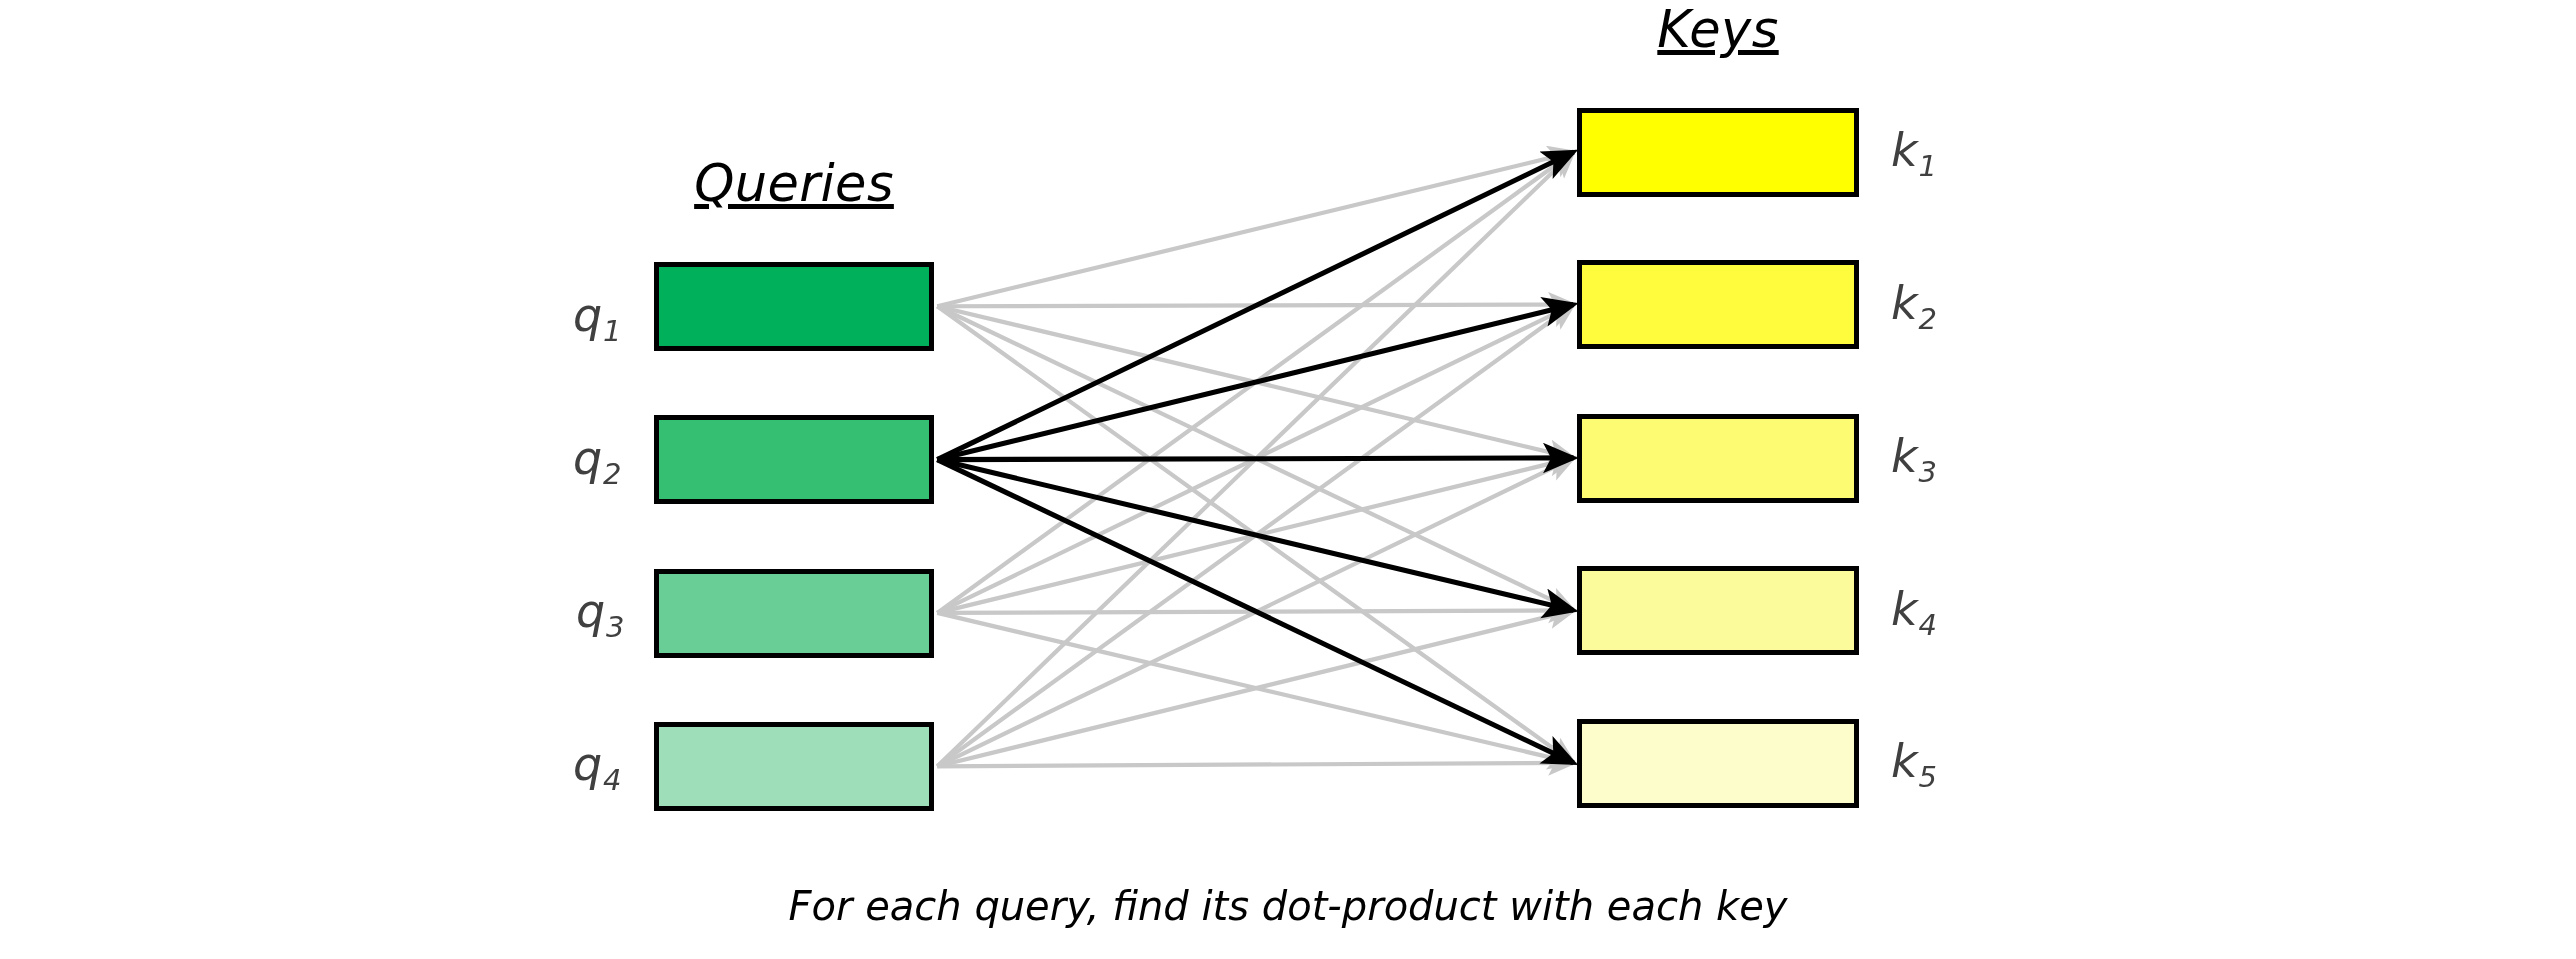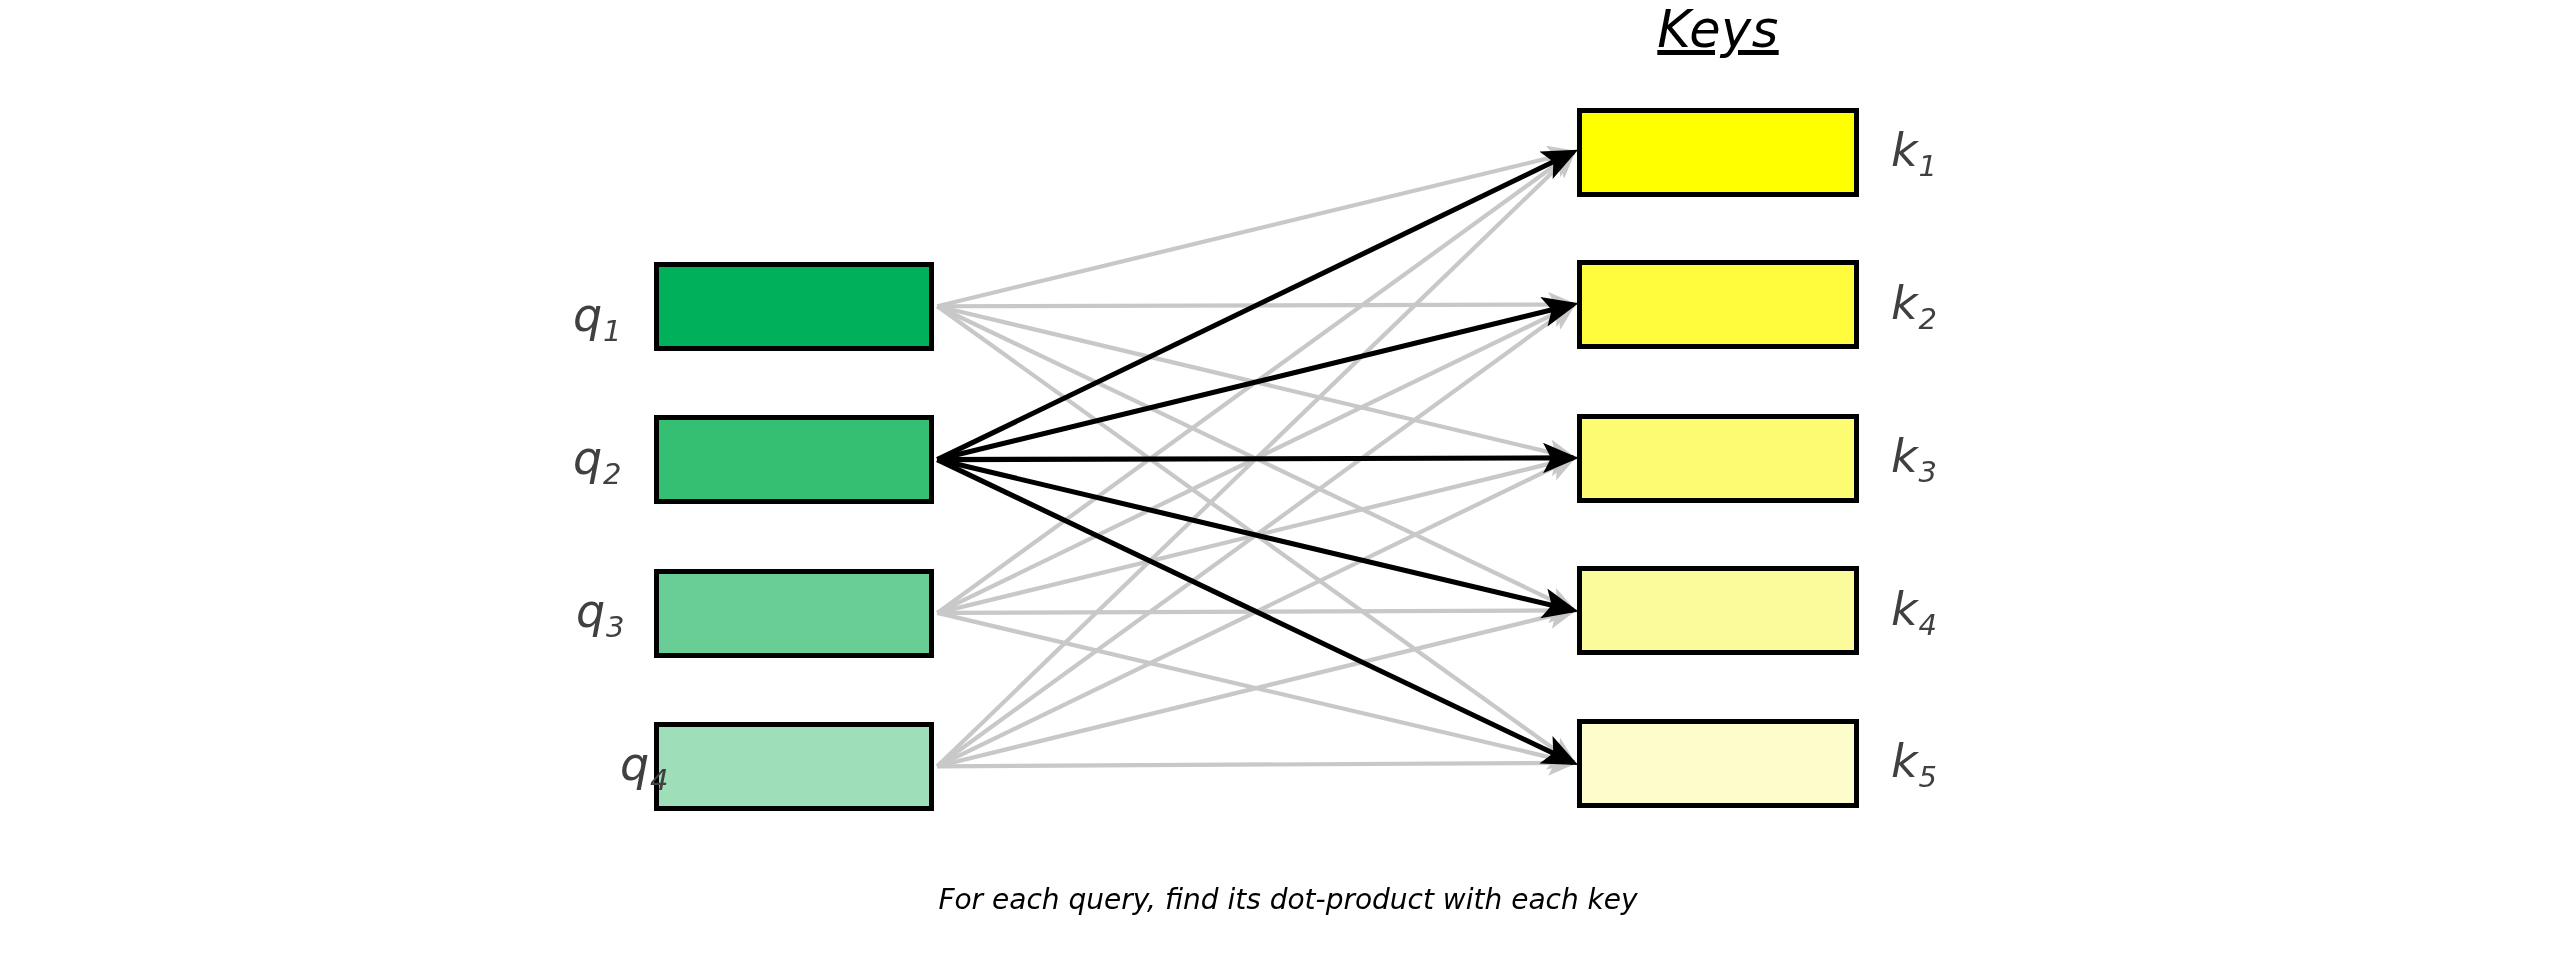--- a/index.html
+++ b/index.html
@@ -51,21 +51,21 @@
   .vec-label .sub {
     font-size: 29px;
     vertical-align: sub;
     font-style: italic;
     margin-left: 0.8px;
   }
   .caption {
     position: absolute;
     font-family: "DejaVu Sans", sans-serif;
     font-style: italic;
-    font-size: 28px;
+    font-size: 40px;
     color: #000000;
     white-space: nowrap;
     transform: translateX(-50%);
   }
 </style>
 </head>
 <body>
 
 <div id="stage">
 
@@ -97,32 +97,33 @@
       </g>
     <g id="edge-layer-black">
         <line x1="1106" y1="542.5" x2="1857" y2="179.5" stroke="#000000" stroke-width="6" marker-end="url(#ah-black)"></line>
         <line x1="1106" y1="542.5" x2="1857" y2="359.5" stroke="#000000" stroke-width="6" marker-end="url(#ah-black)"></line>
         <line x1="1106" y1="542.5" x2="1857" y2="540.5" stroke="#000000" stroke-width="6" marker-end="url(#ah-black)"></line>
         <line x1="1106" y1="542.5" x2="1857" y2="720.5" stroke="#000000" stroke-width="6" marker-end="url(#ah-black)"></line>
         <line x1="1106" y1="542.5" x2="1857" y2="900.5" stroke="#000000" stroke-width="6" marker-end="url(#ah-black)"></line>
       </g>
   </svg>
 
+  <div class="col-title" style="left:794px; top:154px;">Queries</div>
 
   <div class="col-title" style="left:1718px; top:0px;">Keys</div>
 
   <div id="queries-group">
       <div class="vec-box" style="left: 654px; top: 262px; width: 280px; height: 89px; background: rgb(0, 176, 90);"></div>
       <div class="vec-label" style="left: 573px; top: 292px;"><span>q</span><span class="sub">1</span></div>
       <div class="vec-box" style="left: 654px; top: 415px; width: 280px; height: 89px; background: rgb(53, 191, 115);"></div>
       <div class="vec-label" style="left: 573px; top: 435px;"><span>q</span><span class="sub">2</span></div>
       <div class="vec-box" style="left: 654px; top: 569px; width: 280px; height: 89px; background: rgb(104, 206, 149);"></div>
       <div class="vec-label" style="left: 576px; top: 588px;"><span>q</span><span class="sub">3</span></div>
       <div class="vec-box" style="left: 654px; top: 722px; width: 280px; height: 89px; background: rgb(158, 222, 184);"></div>
-      <div class="vec-label" style="left: 573px; top: 741px; margin-left: 47px;"><span>q</span><span class="sub">4</span></div>
+      <div class="vec-label" style="left: 573px; top: 741px;"><span>q</span><span class="sub">4</span></div>
     </div>
 
   <div id="keys-group">
       <div class="vec-box" style="left: 1577px; top: 108px; width: 282px; height: 89px; background: rgb(255, 255, 0);"></div>
       <div class="vec-label" style="left: 1891px; top: 127px;"><span>k</span><span class="sub">1</span></div>
       <div class="vec-box" style="left: 1577px; top: 260px; width: 282px; height: 89px; background: rgb(255, 251, 61);"></div>
       <div class="vec-label" style="left: 1891px; top: 280px;"><span>k</span><span class="sub">2</span></div>
       <div class="vec-box" style="left: 1577px; top: 414px; width: 282px; height: 89px; background: rgb(253, 251, 114);"></div>
       <div class="vec-label" style="left: 1891px; top: 433px;"><span>k</span><span class="sub">3</span></div>
       <div class="vec-box" style="left: 1577px; top: 566px; width: 282px; height: 89px; background: rgb(252, 251, 156);"></div>

